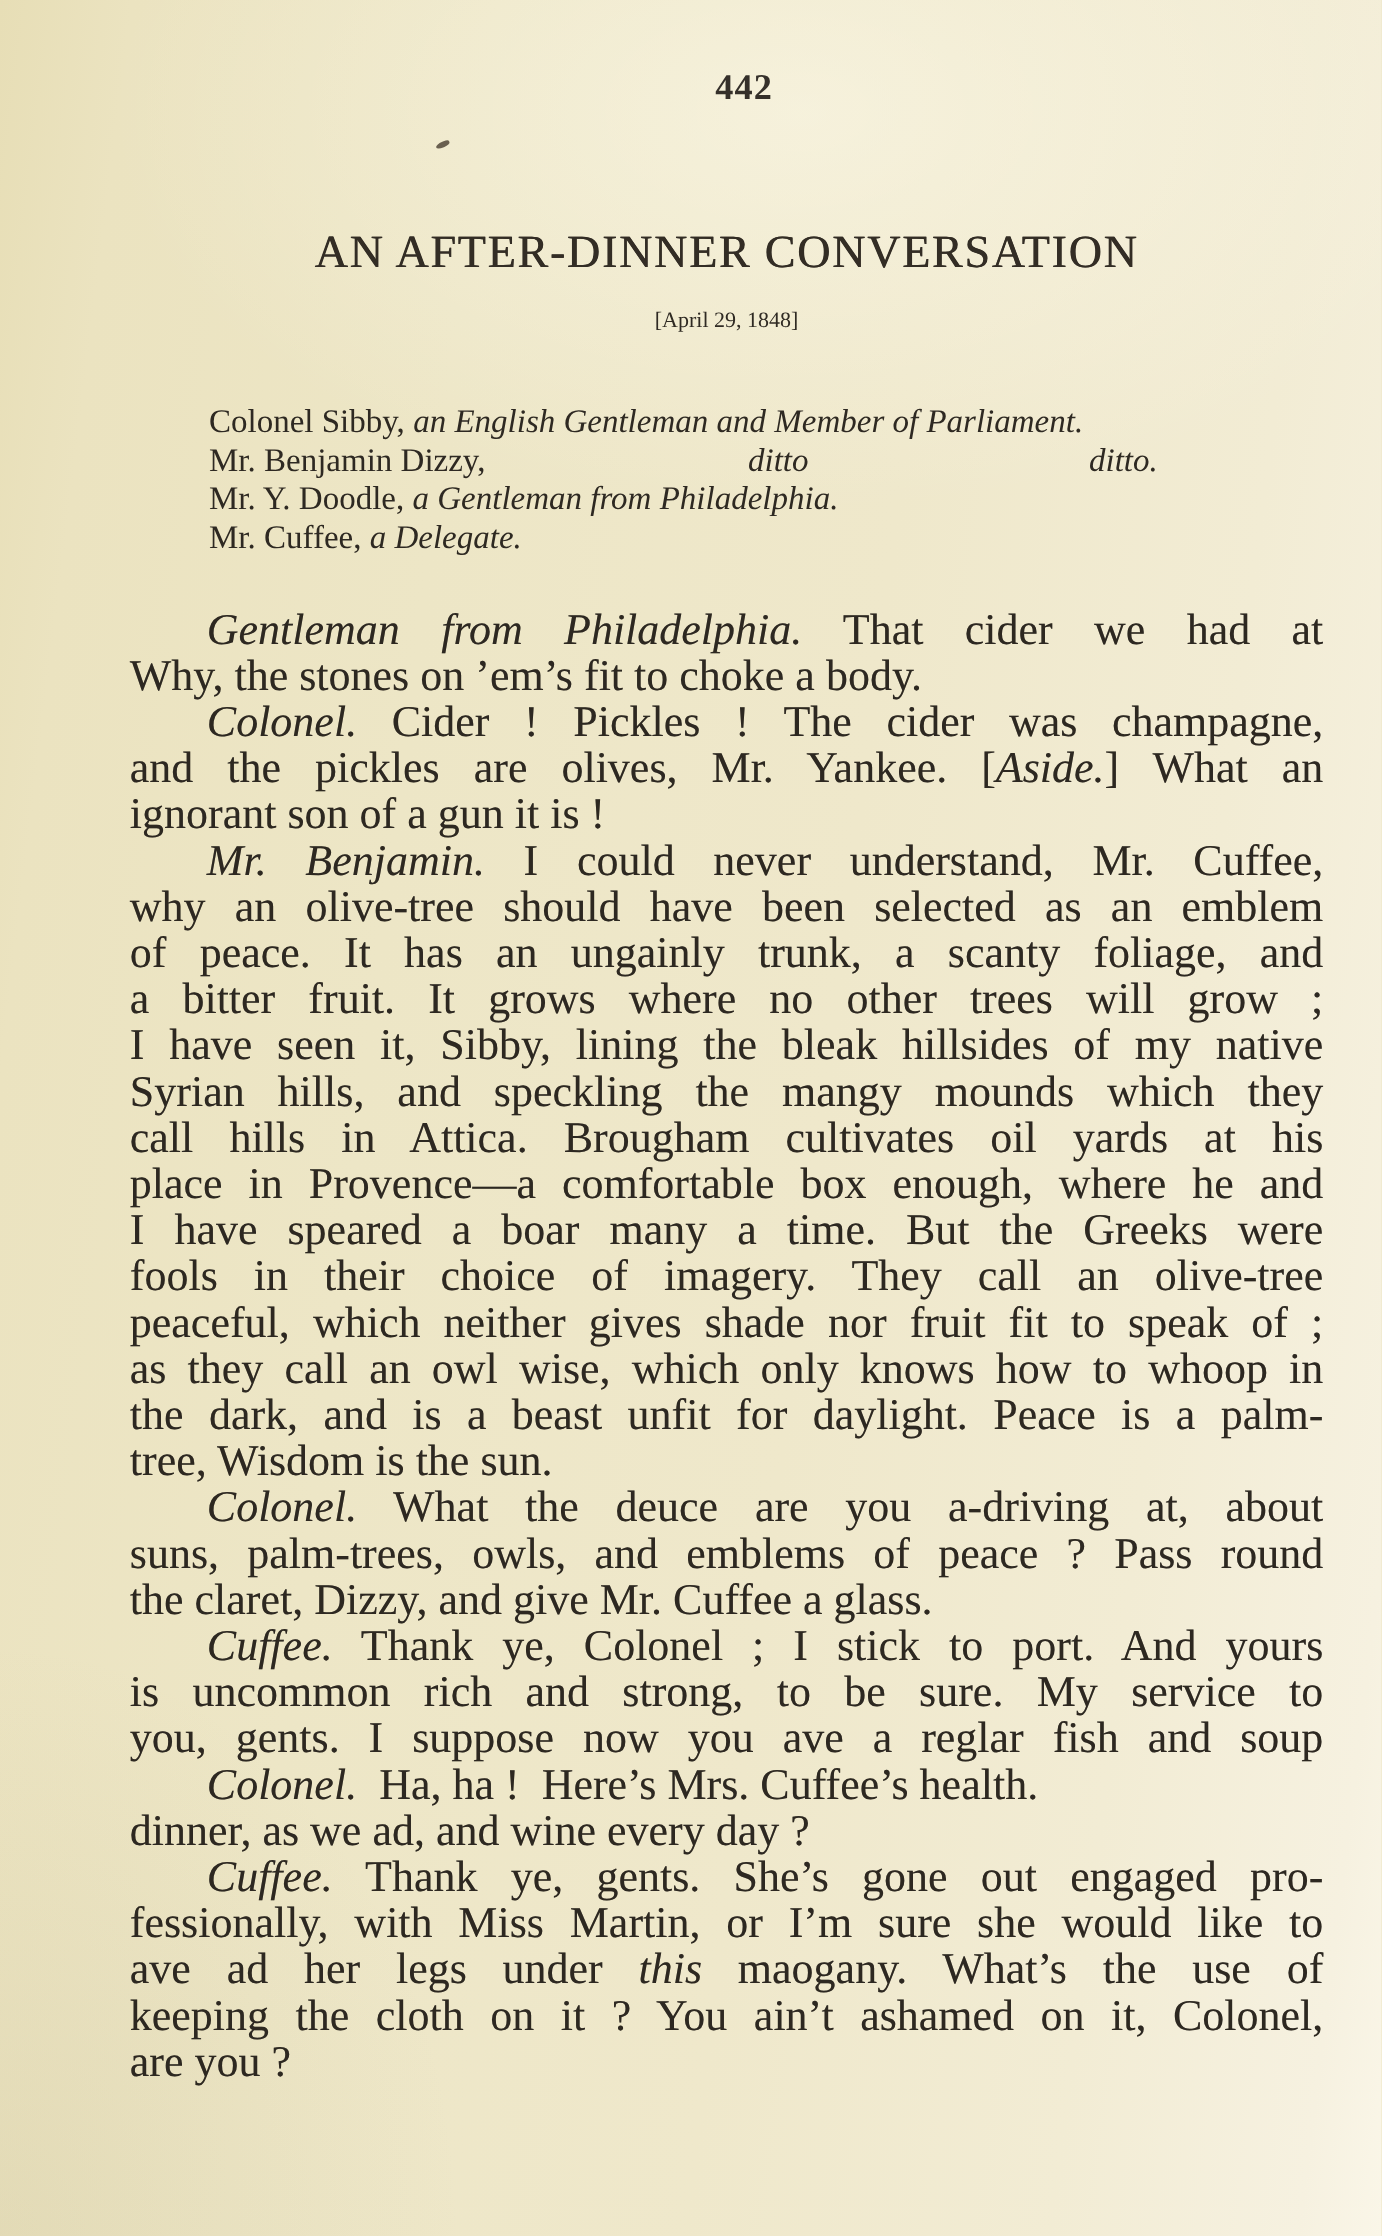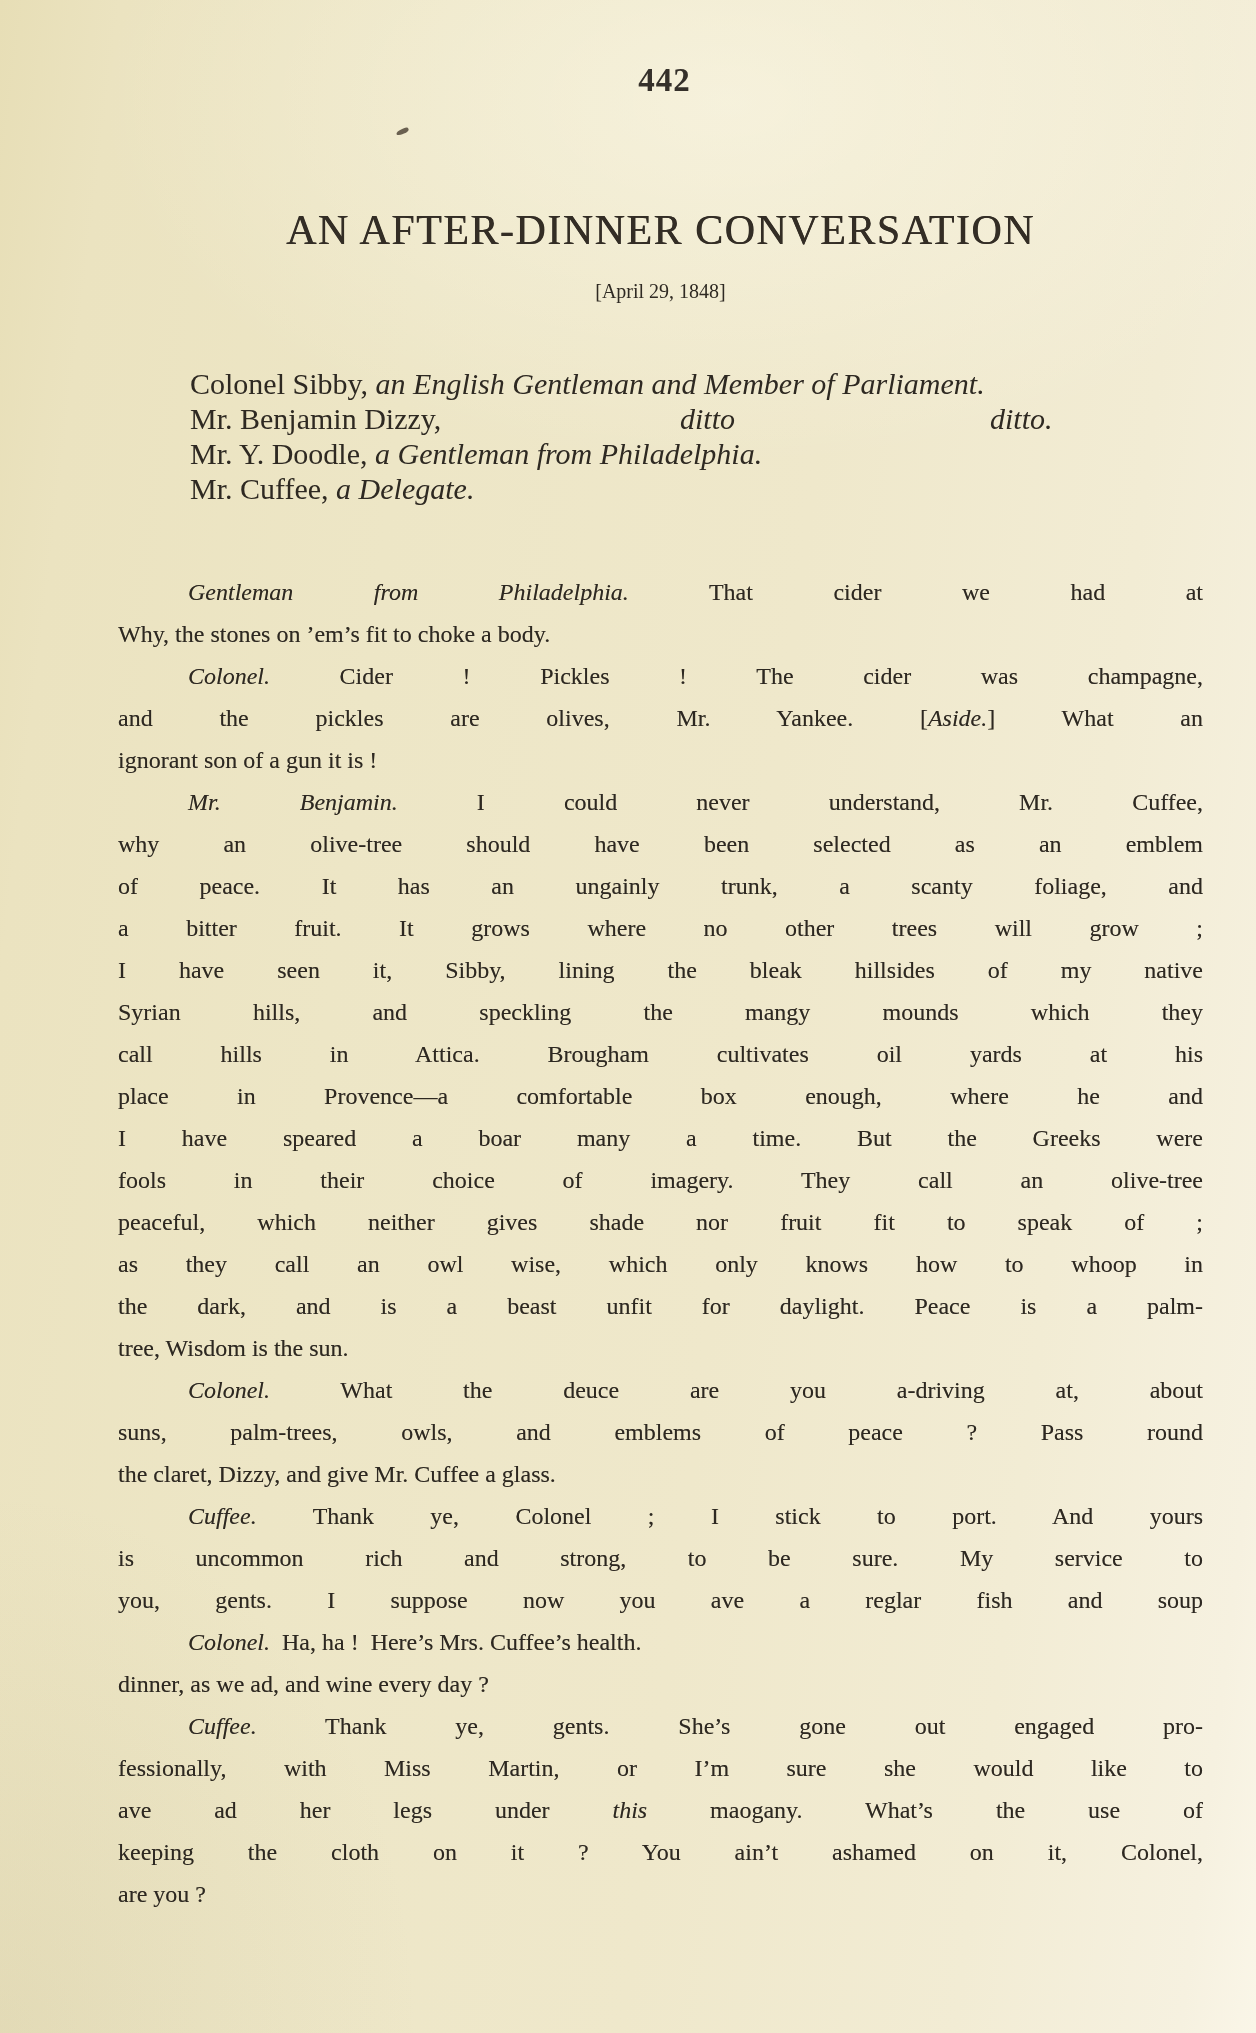--- a/index.html
+++ b/index.html
@@ -11,21 +11,21 @@
   .page{
     position:relative;width:1256px;height:2033px;overflow:hidden;
     background:
       radial-gradient(ellipse 900px 520px at 58% 5%, rgba(255,253,242,0.45), rgba(255,253,242,0) 70%),
       radial-gradient(ellipse 700px 900px at 0% 100%, rgba(170,158,108,0.14), rgba(170,158,108,0) 60%),
       linear-gradient(97deg,#e7deb6 0%,#ebe3c0 8%,#ede6c6 30%,#efe8cb 58%,#f2ecd4 80%,#f6f1e0 95%,#faf6e8 100%);
     color:#2e2922;
   }
   .content{position:absolute;left:118px;top:0;width:1085px;height:100%;}
   .pagenum{
-    position:absolute;top:62px;left:4px;width:100%;
+    position:absolute;top:62px;left:16px;width:100%;
     text-align:center;font-size:33px;font-weight:bold;color:#35302a;
     letter-spacing:1px;
   }
   .title{
     position:absolute;top:206px;left:0;width:100%;margin:0;
     text-align:center;font-size:42px;font-weight:normal;letter-spacing:1.5px;
     color:#332d25;text-shadow:0.4px 0 0 #332d25;
     white-space:nowrap;
   }
   .dateline{
@@ -33,22 +33,22 @@
     text-align:center;font-size:20px;color:#2f2a23;
   }
   .cast{
     position:absolute;top:366px;left:72px;width:1010px;
     font-size:30px;line-height:35px;color:#2e2922;
   }
   .cast-line{position:relative;white-space:pre-wrap;}
   .ditto-1{position:absolute;left:490px;font-style:italic;}
   .ditto-2{position:absolute;left:800px;font-style:italic;}
   .bodytext{
-    position:absolute;top:571px;left:0;width:1085px;
-    font-size:24px;color:#2d2821;
+    position:absolute;top:551px;left:0;width:1085px;
+    font-size:40px;color:#2d2821;
     text-shadow:0 0 0.6px rgba(46,41,33,0.4);
   }
   .line{line-height:42px;white-space:pre-wrap;}
   .line.just{text-align:justify;text-align-last:justify;white-space:normal;}
   .line.indent{text-indent:70px;}
   .speck{
     position:absolute;left:396px;top:129px;width:13px;height:5px;
     background:#52483a;border-radius:60% 40% 50% 50%;
     transform:rotate(-22deg);opacity:0.85;
   }

